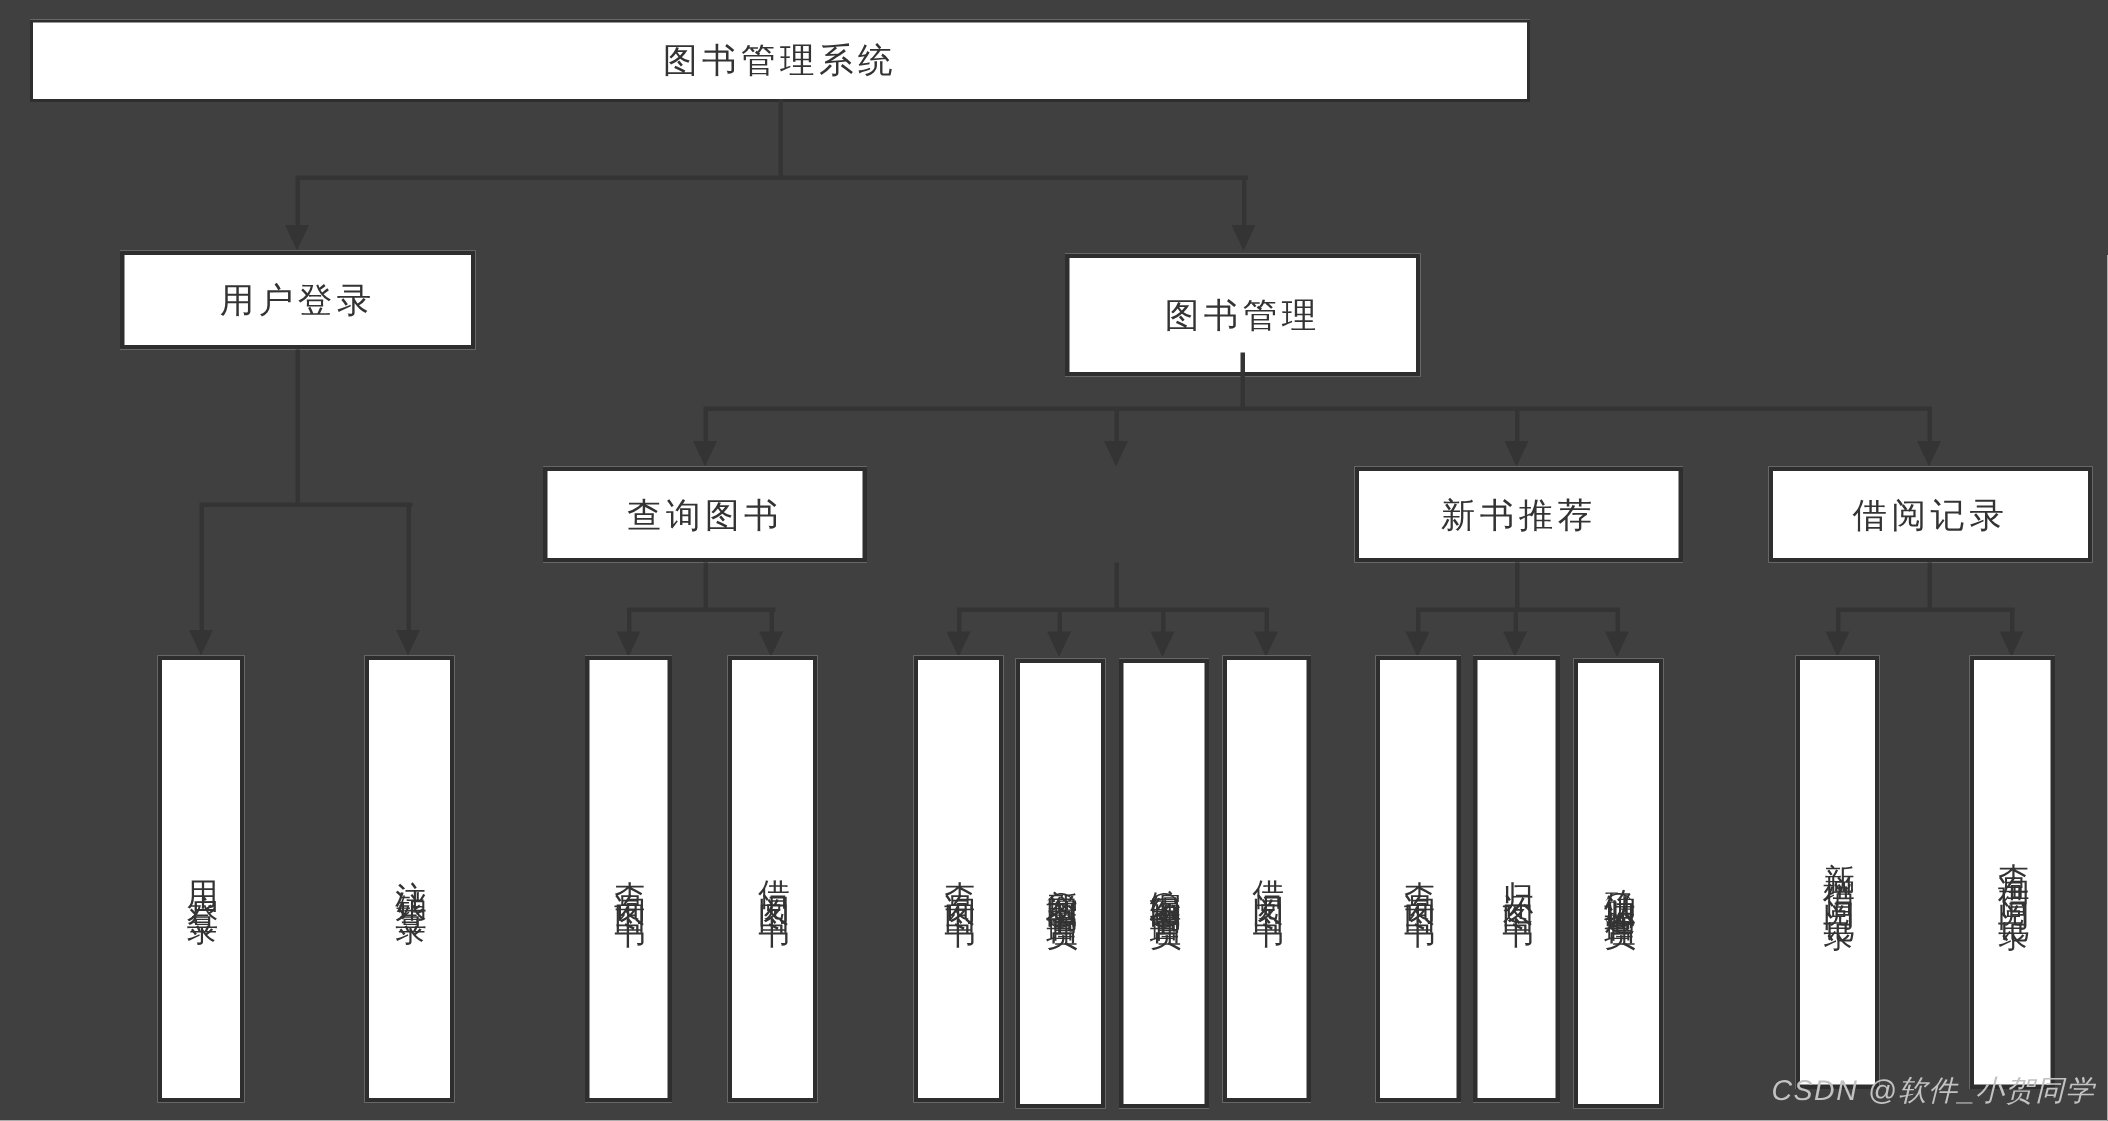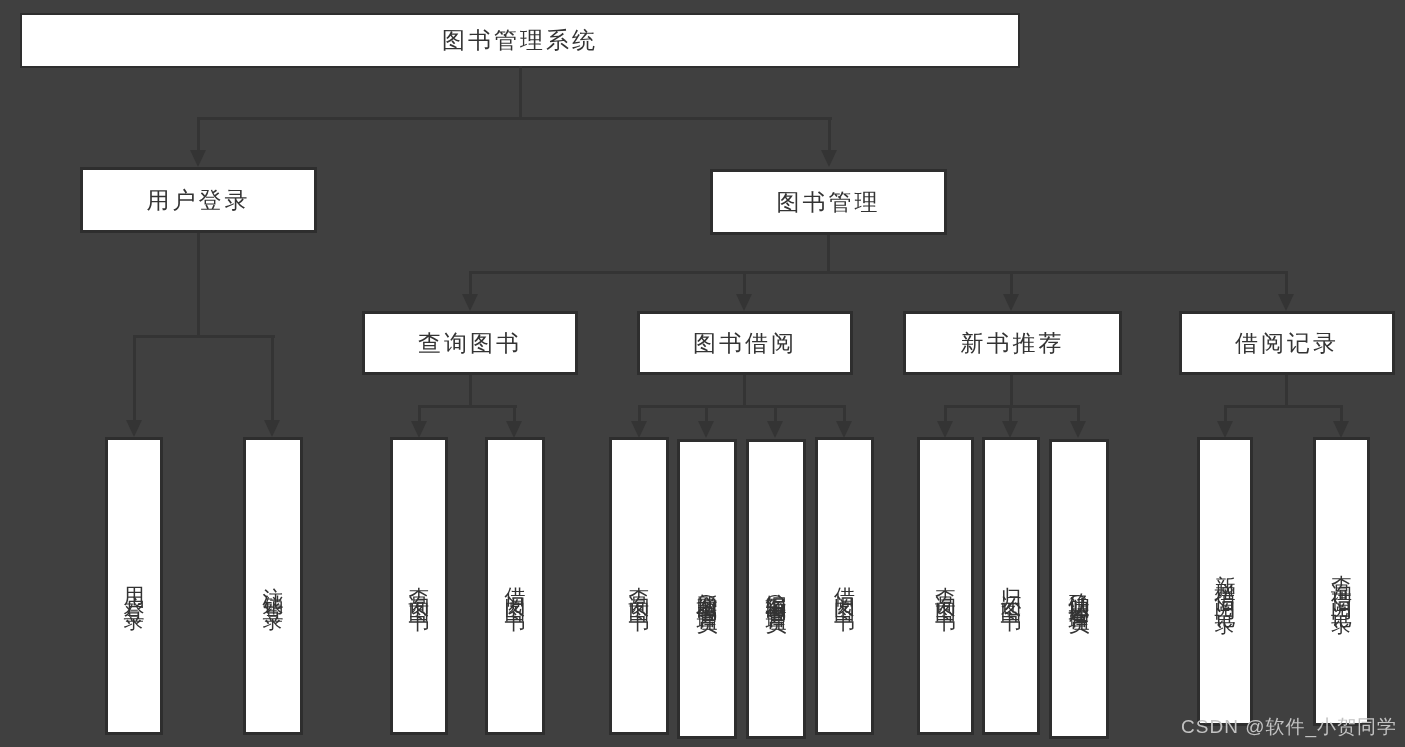--- a/index.html
+++ b/index.html
@@ -21,60 +21,59 @@
   }
   .vbox.dense{letter-spacing:3px;}
   .line{position:absolute;background:#343434;}
   .arrow{
     position:absolute;width:0;height:0;
     border-left:8px solid transparent;border-right:8px solid transparent;
     border-top:17px solid #343434;
   }
   .watermark{
     position:absolute;right:8px;top:714px;z-index:5;
-    font-size:19px;letter-spacing:1px;color:#c2c2c2;white-space:nowrap;
+    font-size:19px;letter-spacing:1px;color:#c2c2c2;white-space:nowrap;font-style:italic;
   }
 </style>
 </head>
 <body>
 
 <div id="canvas">
 
   <div class="hbox root" style="left:20px;top:13px;width:1000px;height:55px;">图书管理系统</div>
 
   <div class="line" style="left:519px;top:66px;width:3px;height:54px;"></div>
   <div class="line" style="left:197px;top:117px;width:635px;height:3px;"></div>
   <div class="line" style="left:197px;top:118px;width:3px;height:33px;"></div>
   <div class="arrow" style="left:190px;top:150px;"></div>
   <div class="line" style="left:828px;top:118px;width:3px;height:33px;"></div>
   <div class="arrow" style="left:821px;top:150px;"></div>
 
   <div class="hbox" style="left:80px;top:167px;width:237px;height:66px;">用户登录</div>
-  <div class="hbox" style="left:710px;top:169px;width:237px;height:66px;">图书管理</div>
+  <div class="hbox" style="left:710px;top:169px;width:237px;height:82px;">图书管理</div>
 
   <div class="line" style="left:197px;top:233px;width:3px;height:105px;"></div>
   <div class="line" style="left:133px;top:335px;width:142px;height:3px;"></div>
   <div class="line" style="left:133px;top:336px;width:3px;height:85px;"></div>
   <div class="arrow" style="left:126px;top:420px;"></div>
   <div class="line" style="left:271px;top:336px;width:3px;height:85px;"></div>
   <div class="arrow" style="left:264px;top:420px;"></div>
 
   <div class="line" style="left:827px;top:235px;width:3px;height:37px;"></div>
   <div class="line" style="left:469px;top:271px;width:819px;height:3px;"></div>
   <div class="line" style="left:469px;top:272px;width:3px;height:23px;"></div>
   <div class="arrow" style="left:462px;top:294px;"></div>
   <div class="line" style="left:743px;top:272px;width:3px;height:23px;"></div>
   <div class="arrow" style="left:736px;top:294px;"></div>
   <div class="line" style="left:1010px;top:272px;width:3px;height:23px;"></div>
   <div class="arrow" style="left:1003px;top:294px;"></div>
   <div class="line" style="left:1285px;top:272px;width:3px;height:23px;"></div>
   <div class="arrow" style="left:1278px;top:294px;"></div>
 
   <div class="hbox" style="left:362px;top:311px;width:216px;height:64px;">查询图书</div>
-  <div class="hbox" style="left:637px;top:311px;width:216px;height:64px;">图书借阅</div>
   <div class="hbox" style="left:903px;top:311px;width:219px;height:64px;">新书推荐</div>
   <div class="hbox" style="left:1179px;top:311px;width:216px;height:64px;">借阅记录</div>
 
   <div class="line" style="left:469px;top:375px;width:3px;height:31px;"></div>
   <div class="line" style="left:743px;top:375px;width:3px;height:31px;"></div>
   <div class="line" style="left:1010px;top:375px;width:3px;height:31px;"></div>
   <div class="line" style="left:1285px;top:375px;width:3px;height:31px;"></div>
 
   <div class="line" style="left:418px;top:405px;width:99px;height:3px;"></div>
   <div class="line" style="left:418px;top:406px;width:3px;height:16px;"></div>

